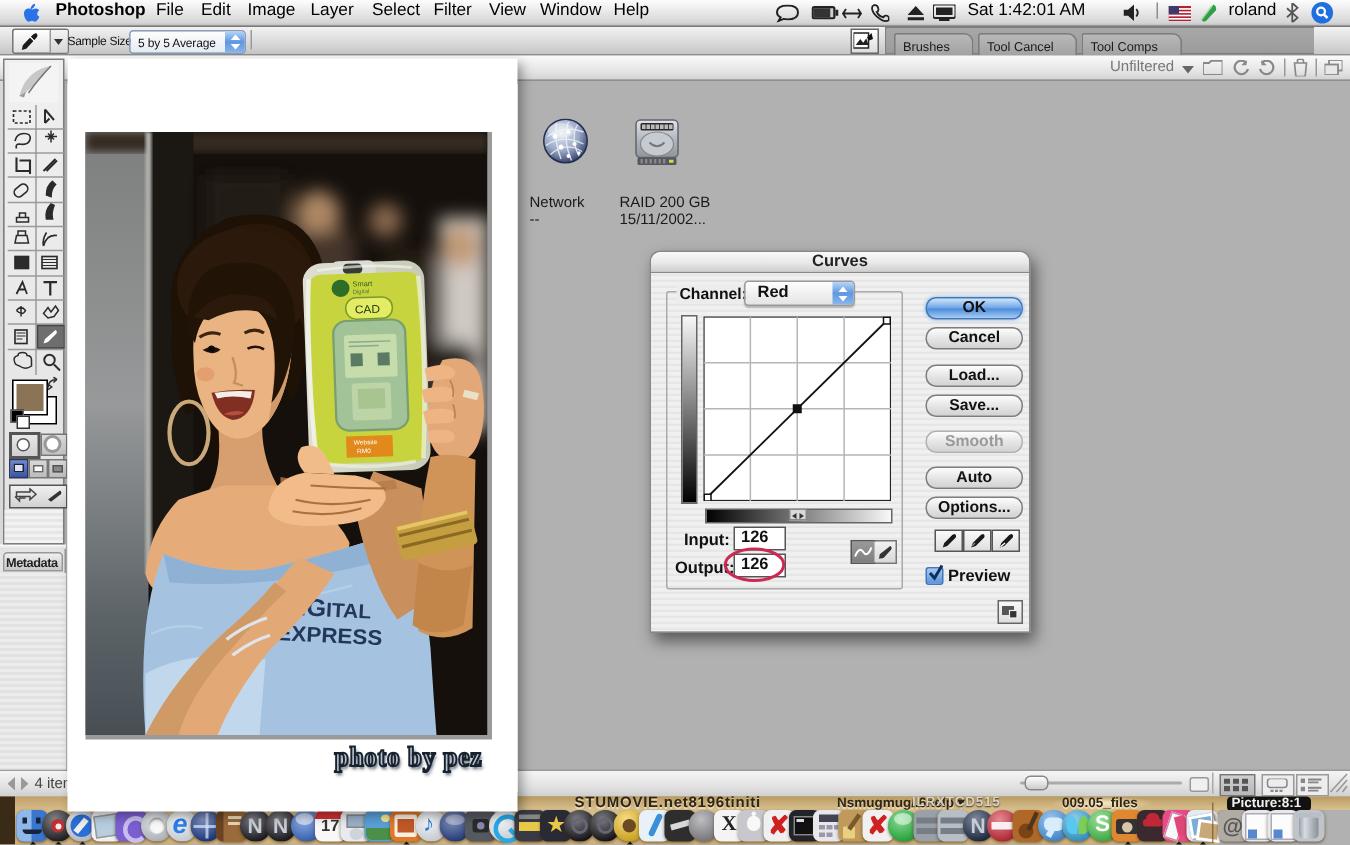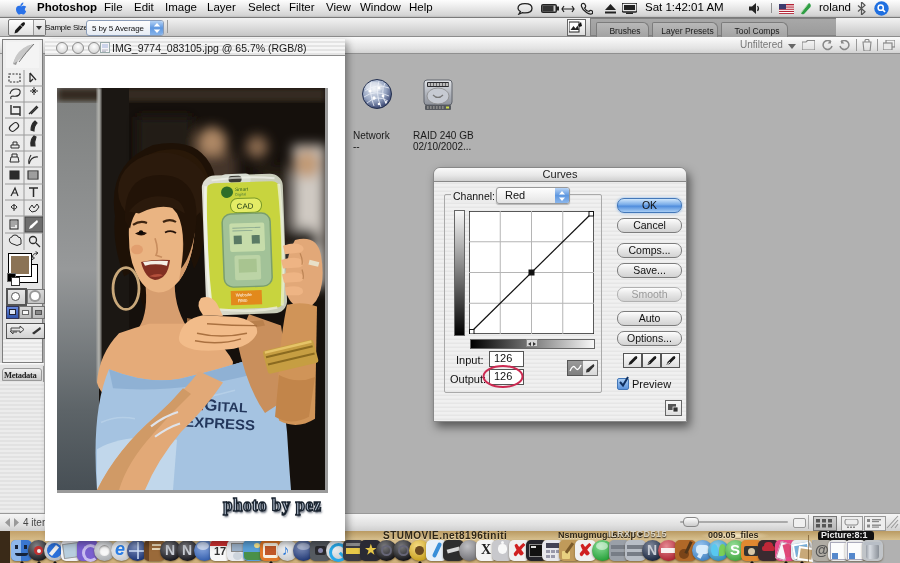--- a/index.html
+++ b/index.html
@@ -12,27 +12,27 @@
 
 #btb{left:0;top:37px;width:900px;height:16px;background:linear-gradient(#fbfbfb,#e3e3e3 70%,#d2d2d2);border-bottom:1px solid #909090;}
 
 #bcontent{left:0;top:54px;width:900px;height:459px;background:#b1b1b1;}
 
 #bbot{left:0;top:513px;width:900px;height:17px;background:linear-gradient(#f5f5f5,#e0e0e0 65%,#cfcfcf);border-top:1px solid #999;}
 
 #dockstrip{left:0;top:531px;width:812px;height:32px;background:linear-gradient(#c3a169,#ddc696 40%,#cfb07a);}
 
 #tools{left:2px;top:39px;width:41px;height:324px;background:linear-gradient(#f0f0f0,#e2e2e2);border:1px solid #7e7e7e;box-sizing:border-box;}
-#leftpanel{left:0;top:363px;width:44px;height:150px;background:#e4e4e4;border-right:1px solid #9a9a9a;box-sizing:border-box;font-family:Liberation Serif, serif;}
+#leftpanel{left:0;top:363px;width:44px;height:150px;background:#e4e4e4;border-right:1px solid #9a9a9a;box-sizing:border-box;}
 
 #docwin{left:45px;top:39px;width:300px;height:502px;background:#fff;box-shadow:3px 3px 7px rgba(0,0,0,.35);}
 #doctitle{left:0;top:0;width:300px;height:17px;background:repeating-linear-gradient(180deg,#f6f6f6 0 2px,#e4e4e4 2px 4px);border-bottom:1px solid #8b8b8b;box-sizing:border-box;}
 #docstatus{left:0;top:489px;width:300px;height:13px;background:#fff;border-top:1px solid #aaa;font-size:9px;color:#111;box-sizing:border-box;}
 
-#curves{left:433px;top:167px;width:254px;height:255px;background:repeating-linear-gradient(180deg,#f0f0f0 0px,#f0f0f0 2px,#e6e6e6 3px,#e6e6e6 4px);border:1px solid #888;border-radius:7px 7px 0 0;box-shadow:3px 5px 10px rgba(0,0,0,.5);box-sizing:border-box;}
+#curves{left:433px;top:167px;width:254px;height:255px;background:repeating-linear-gradient(180deg,#f0f0f0 0px,#f0f0f0 2px,#e6e6e6 3px,#e6e6e6 4px);border:1px solid #888;border-radius:7px 7px 0 0;box-shadow:3px 5px 10px rgba(0,0,0,.5);box-sizing:border-box;font-weight:bold;}
 #cvtitle{left:0;top:0;width:252px;height:14px;background:linear-gradient(#fafafa,#e8e8e8 55%,#cfcfcf);border-bottom:1px solid #888;border-radius:7px 7px 0 0;text-align:center;font-size:11px;color:#222;box-sizing:border-box;}
 .aquabtn{position:absolute;left:616px_;width:63px;height:13px;border:1px solid #7d7d7d;border-radius:7px;background:linear-gradient(#fdfdfd,#e8e8e8 45%,#d2d2d2);font-size:10.5px;text-align:center;line-height:12px;color:#111;}
 </style></head>
 <body>
 <div class="abs" id="menubar">
  <svg class="abs" style="left:14px;top:2px" width="13" height="14" viewBox="0 0 13 14">
       <path d="M10.8 7.4c0-1.7 1.4-2.5 1.4-2.5s-.8-1.2-2.4-1.2c-1 0-1.8.6-2.3.6-.5 0-1.3-.6-2.3-.6C3.3 3.7 2 5.1 2 7.2c0 2.6 1.9 5.3 3.1 5.3.6 0 1.4-.6 2.2-.6.8 0 1.4.6 2.1.6 1.1 0 2.5-2.2 2.8-3.3 0 0-1.4-.6-1.4-1.8zM8.6 2.8c.6-.7.9-1.7.8-2.3-.8 0-1.7.6-2.2 1.3-.5.6-.9 1.6-.8 2.3.9 0 1.7-.6 2.2-1.3z" fill="#2a72e8"></path>
     </svg>
  <span class="mi" style="left:37px;font-weight:bold">Photoshop</span>
  <span class="mi" style="left:104px">File</span>
@@ -116,23 +116,23 @@
    </div>
  </div>
  <div class="abs" style="left:167px;top:2px;width:1px;height:13px;background:#999"></div>
  <div class="abs" style="left:567px;top:1px;width:17px;height:15px;background:linear-gradient(#fff,#ddd);border:1px solid #666;">
    <svg class="abs" style="left:1px;top:1px" width="13" height="12" viewBox="0 0 13 12">
         <rect x="0" y="1" width="10" height="10" fill="#fff" stroke="#222"></rect>
         <path d="M1.5 9 l3-4 2 2.5 2-3 1.5 4.5z" fill="#222"></path>
         <path d="M9 4 l3-3 1 4 -2.5 1z" fill="#111"></path>
       </svg>
  </div>
- <div class="abs" style="left:590px;top:0;width:246px;height:18px;background:linear-gradient(#a8a8a8,#9b9b9b);border:1px solid #808080;border-right:none;box-sizing:border-box;text-align:center;">
+ <div class="abs" style="left:590px;top:0;width:286px;height:18px;background:linear-gradient(#a8a8a8,#9b9b9b);border:1px solid #808080;border-right:none;box-sizing:border-box;">
    <div class="abs" style="left:5px;top:3px;width:53px;height:15px;background:linear-gradient(#b8b8b8,#a2a2a2);border:1px solid #7c7c7c;border-bottom:none;border-radius:2px 6px 0 0;font-size:8.5px;color:#1a1a1a;padding-left:5px;box-sizing:border-box;padding-top:3px">Brushes</div>
-   <div class="abs" style="left:61px;top:3px;width:66px;height:15px;background:linear-gradient(#b8b8b8,#a2a2a2);border:1px solid #7c7c7c;border-bottom:none;border-radius:2px 6px 0 0;font-size:8.5px;color:#1a1a1a;padding-left:5px;box-sizing:border-box;padding-top:3px">Layer Presets</div>
+   <div class="abs" style="left:61px;top:3px;width:66px;height:15px;background:linear-gradient(#b8b8b8,#a2a2a2);border:1px solid #7c7c7c;border-bottom:none;border-radius:2px 6px 0 0;font-size:8.5px;color:#1a1a1a;padding-left:5px;box-sizing:border-box;padding-top:3px">Tool Cancel</div>
    <div class="abs" style="left:130px;top:3px;width:67px;height:15px;background:linear-gradient(#b8b8b8,#a2a2a2);border:1px solid #7c7c7c;border-bottom:none;border-radius:2px 6px 0 0;font-size:8.5px;color:#1a1a1a;padding-left:5px;box-sizing:border-box;padding-top:3px">Tool Comps</div>
  </div>
 </div>
 <div class="abs" id="btb">
  <span class="abs" style="left:740px;top:2px;font-size:10px;color:#777">Unfiltered</span>
  <div class="abs" style="left:788px;top:7px;width:0;height:0;border-left:4px solid transparent;border-right:4px solid transparent;border-top:5px solid #666"></div>
  <svg class="abs" style="left:802px;top:3px" width="13" height="10" viewBox="0 0 13 10">
       <path d="M0 2 h4 l1.5-1.5 H13 V10 H0z" fill="none" stroke="#888" stroke-width="1.2"></path>
     </svg>
  <svg class="abs" style="left:822px;top:3px" width="11" height="11" viewBox="0 0 11 11">
@@ -208,22 +208,22 @@
     <g fill="#888">
         <rect x="5" y="27" width="1.6" height="3"></rect>
         <rect x="8" y="27" width="1.6" height="3"></rect>
         <rect x="11" y="27" width="1.6" height="3"></rect>
         <rect x="14" y="27" width="1.6" height="3"></rect>
         <rect x="17" y="27" width="1.6" height="3"></rect>
         <rect x="20" y="27" width="1.6" height="3"></rect>
       </g>
     <rect x="24" y="27.5" width="3" height="2" fill="#cfdc4a"></rect>
   </svg>
-  <span class="abs" style="left:413px;top:76px;font-size:10px;color:#1a1a1a">RAID 240 GB</span>
-  <span class="abs" style="left:413px;top:87px;font-size:10px;color:#1a1a1a">02/10/2002...</span>
+  <span class="abs" style="left:413px;top:76px;font-size:10px;color:#1a1a1a">RAID 200 GB</span>
+  <span class="abs" style="left:413px;top:87px;font-size:10px;color:#1a1a1a">15/11/2002...</span>
 </div>
 <div class="abs" id="bbot">
   <svg class="abs" style="left:5px;top:4px" width="14" height="9" viewBox="0 0 14 9">
       <path d="M5 0 L0 4.5 L5 9z M9 0 L14 4.5 L9 9z" fill="#999"></path>
     </svg>
   <span class="abs" style="left:23px;top:3px;font-size:10px;color:#444">4 items</span>
 
   <div class="abs" style="left:680px;top:7px;width:108px;height:2px;background:#aaa;border-radius:1px"></div>
   <div class="abs" style="left:683px;top:3px;width:14px;height:8px;background:linear-gradient(#fdfdfd,#ccc);border:1px solid #888;border-radius:4px"></div>
   <div class="abs" style="left:793px;top:4px;width:11px;height:8px;border:1px solid #999;border-radius:2px;background:#f0f0f0"></div>
@@ -555,31 +555,20 @@
   <div class="abs" style="left:3px;top:283px;width:37px;height:14px;border:1px solid #555;background:linear-gradient(#f0f0f0,#d2d2d2)">
     <svg class="abs" style="left:2px;top:1px" width="33" height="11" viewBox="0 0 33 11">
         <path d="M2 3 h9 v-2 l4 3.5 -4 3.5 v-2 H2z" fill="none" stroke="#444" stroke-width="1"></path>
         <path d="M8 7 h-4 v2 l-3 -3" fill="none" stroke="#444" stroke-width="1"></path>
         <path d="M23 8 L31 2 q1.5 1 .5 2.5 L25 9.5z" fill="#333"></path>
       </svg>
   </div>
   <div class="abs" style="left:0;top:300px;width:39px;height:22px;background:repeating-linear-gradient(180deg,#f2f2f2 0 2px,#e6e6e6 2px 4px)"></div>
 </div>
 <div class="abs" id="docwin">
-  <div class="abs" id="doctitle">
-    <div class="abs" style="left:11px;top:3px;width:10px;height:10px;border:1px solid #8c8c8c;border-radius:50%;background:radial-gradient(circle at 50% 35%,#fff,#ccc)"></div>
-    <div class="abs" style="left:27px;top:3px;width:10px;height:10px;border:1px solid #8c8c8c;border-radius:50%;background:radial-gradient(circle at 50% 35%,#fff,#ccc)"></div>
-    <div class="abs" style="left:43px;top:3px;width:10px;height:10px;border:1px solid #8c8c8c;border-radius:50%;background:radial-gradient(circle at 50% 35%,#fff,#ccc)"></div>
-    <svg class="abs" style="left:55px;top:3px" width="10" height="11" viewBox="0 0 10 11">
-        <rect x="0.5" y="0.5" width="9" height="10" fill="#f4f4f8" stroke="#9aa"></rect>
-        <rect x="2" y="2" width="6" height="4" fill="#cbd3ea"></rect>
-        <path d="M2 8 h6 M2 9.3 h4" stroke="#99a" stroke-width=".7"></path>
-      </svg>
-    <span class="abs" style="left:67px;top:3px;font-size:10.5px;color:#1a1a1a;white-space:nowrap">IMG_9774_083105.jpg @ 65.7% (RGB/8)</span>
-  </div>
   <div class="abs" style="left:0;top:17px;width:300px;height:472px;background:#fff;overflow:hidden">
     <div class="abs" style="left:12px;top:32px;width:271px;height:405px;background:#9a9a9a"></div>
     <svg class="abs" style="left:12px;top:32px" width="268" height="402" viewBox="0 0 268 423" preserveAspectRatio="none">
       <defs>
         <filter id="bl6">
             <feGaussianBlur stdDeviation="6"></feGaussianBlur>
           </filter>
         <filter id="bl3">
             <feGaussianBlur stdDeviation="3"></feGaussianBlur>
           </filter>
@@ -756,21 +745,21 @@
       </svg>
   </div>
   <div class="abs" style="left:149px;top:192px;width:14px;height:14px;border:1px solid #777;border-left:none;background:linear-gradient(#f2f2f2,#d8d8d8)">
     <svg class="abs" style="left:2px;top:2px" width="10" height="10" viewBox="0 0 10 10">
         <path d="M8.5 1 q1.5 1 .5 2.5 L4 9 1 9.5 1.5 6.5z" fill="#333"></path>
       </svg>
   </div>
 
   <div class="aquabtn" style="left:183px;top:30px;background:linear-gradient(#cfe6fb,#76aae8 45%,#4f8ddd 55%,#a8cdf4);border-color:#4377b8;box-shadow:0 0 3px #7fb0e8">OK</div>
   <div class="aquabtn" style="left:183px;top:50px">Cancel</div>
-  <div class="aquabtn" style="left:183px;top:75px">Comps...</div>
+  <div class="aquabtn" style="left:183px;top:75px">Load...</div>
   <div class="aquabtn" style="left:183px;top:95px">Save...</div>
   <div class="aquabtn" style="left:183px;top:119px;color:#9a9a9a;border-color:#b0b0b0">Smooth</div>
   <div class="aquabtn" style="left:183px;top:143px">Auto</div>
   <div class="aquabtn" style="left:183px;top:163px">Options...</div>
 
   <div class="abs" style="left:189px;top:185px;width:17px;height:13px;border:1px solid #555;background:linear-gradient(#fbfbfb,#ddd)">
       <svg class="abs" style="left:3px;top:1px" width="11" height="11" viewBox="0 0 11 11">
         <path d="M9.5 1 q1.5 1 .5 2.5 L4.5 9 1.5 10 2.5 7 8 1.5z" fill="#1a1a1a"></path>
       </svg>
     </div>

